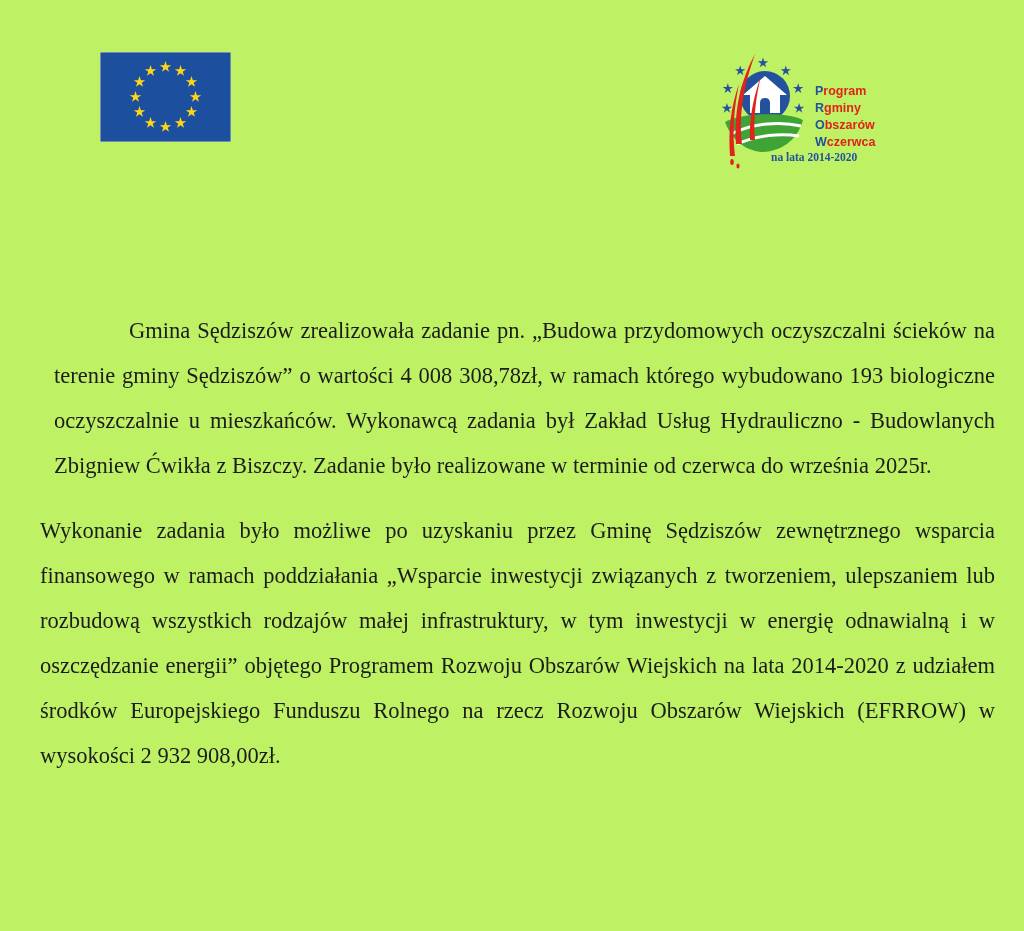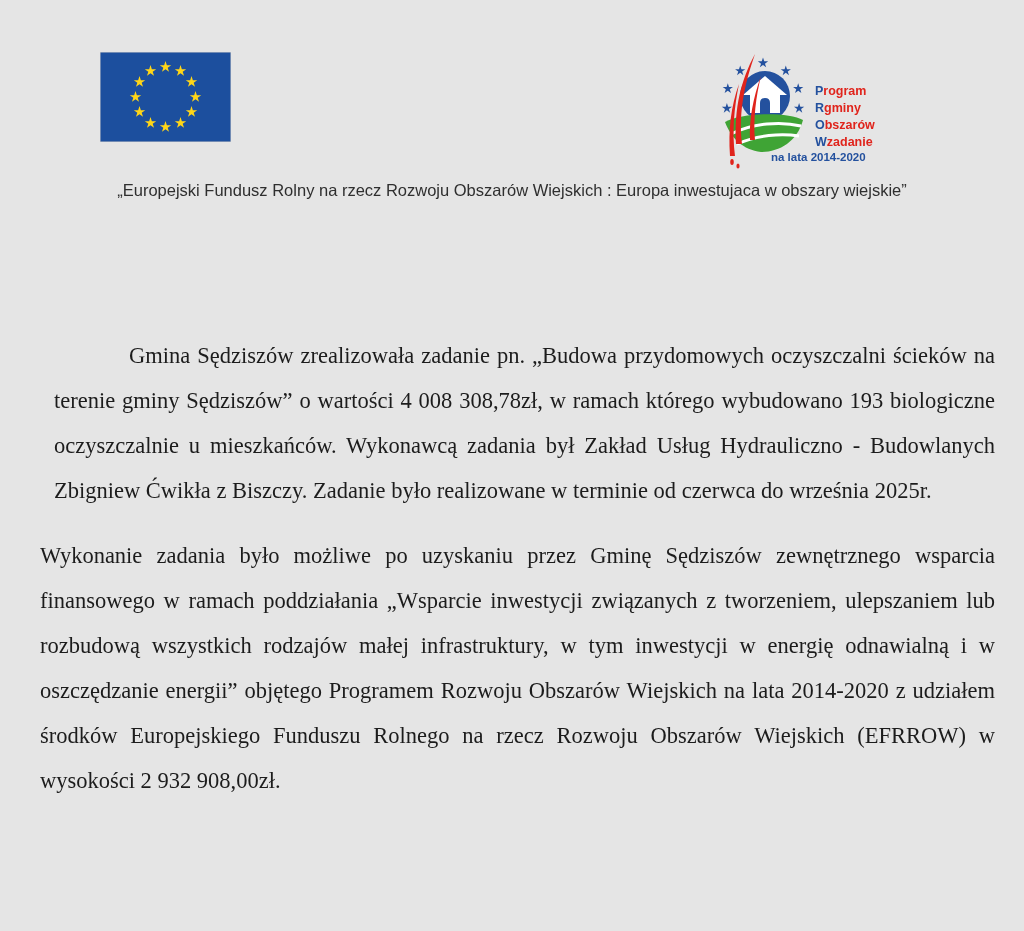--- a/index.html
+++ b/index.html
@@ -3,21 +3,21 @@
 <meta charset="utf-8">
 <style>
   html,body{margin:0;padding:0;}
   body{
     width:1024px;height:931px;
     background:#ffffff;
     font-family:"Liberation Serif",serif;
     color:#1c1c1c;
     overflow:hidden;
   }
-  .page{position:relative;width:1024px;height:931px;background:#e5e5e5;}
+  .page{position:relative;width:1024px;height:931px;background:#bef264;}
 
   
   header{position:relative;height:175px;}
   .eu-flag{
     position:absolute;left:100px;top:52px;width:131px;height:90px;
   }
   .eu-flag svg{display:block;}
   .prow-logo{
     position:absolute;left:703px;top:50px;width:210px;height:122px;
   }
@@ -25,21 +25,21 @@
   .prow-text{
     position:absolute;left:112px;top:33px;
     font-family:"Liberation Sans",sans-serif;
     font-size:12.5px;font-weight:bold;line-height:17px;
     white-space:nowrap;
   }
   .prow-line .cap{color:#24519e;}
   .prow-line .rest{color:#e0241c;}
   .prow-subtitle{
     position:absolute;left:68px;top:101px;
-    font-family:Liberation Sans, sans-serif;
+    font-family:Liberation Serif, serif;
     font-size:11.5px;font-weight:bold;color:#24519e;
     white-space:nowrap;
   }
 
   
   .caption{
     margin:6px 0 0 0;
     text-align:center;
     font-family:"Liberation Sans",sans-serif;
     font-size:16.5px;
@@ -112,27 +112,26 @@
         <path d="M52,4 C38,30 31,58 33,94 L39,94 C35,60 43,30 52,4 Z" fill="#e0241c"></path>
         <path d="M36,34 C28,56 25,80 27,106 L32,106 C29,82 31,58 36,34 Z" fill="#e0241c"></path>
         <path d="M58,26 C50,48 46,70 47,90 L52,90 C50,70 53,46 58,26 Z" fill="#e0241c"></path>
         <ellipse cx="29" cy="112" rx="1.8" ry="3" fill="#e0241c"></ellipse>
         <ellipse cx="35" cy="116" rx="1.6" ry="2.6" fill="#e0241c"></ellipse>
       </svg>
       <div class="prow-text">
         <div class="prow-line"><span class="cap">P</span><span class="rest">rogram</span></div>
         <div class="prow-line"><span class="cap">R</span><span class="rest">gminy</span></div>
         <div class="prow-line"><span class="cap">O</span><span class="rest">bszarów</span></div>
-        <div class="prow-line"><span class="cap">W</span><span class="rest">zadanie</span></div>
+        <div class="prow-line"><span class="cap">W</span><span class="rest">czerwca</span></div>
       </div>
       <div class="prow-subtitle">na lata 2014-2020</div>
     </div>
 
   </header>
 
-  <p class="caption">„Europejski Fundusz Rolny na rzecz Rozwoju Obszarów Wiejskich : Europa inwestujaca w obszary wiejskie”</p>
 
   <main>
     <p class="para indent">Gmina Sędziszów zrealizowała zadanie pn. „Budowa przydomowych oczyszczalni ścieków na terenie gminy Sędziszów” o wartości 4 008 308,78zł, w ramach którego wybudowano 193 biologiczne oczyszczalnie u mieszkańców. Wykonawcą zadania był Zakład Usług Hydrauliczno - Budowlanych Zbigniew Ćwikła z Biszczy.  Zadanie było realizowane w terminie od czerwca do września 2025r.</p>
     <p class="para">Wykonanie zadania było możliwe po uzyskaniu przez Gminę Sędziszów zewnętrznego wsparcia finansowego w ramach poddziałania „Wsparcie inwestycji związanych z tworzeniem, ulepszaniem lub rozbudową wszystkich rodzajów małej infrastruktury, w tym inwestycji w energię odnawialną i w oszczędzanie energii” objętego Programem Rozwoju Obszarów Wiejskich na lata 2014-2020 z udziałem środków Europejskiego Funduszu Rolnego na rzecz Rozwoju Obszarów Wiejskich (EFRROW) w wysokości 2 932 908,00zł.</p>
   </main>
 
 </div>
 
 </body></html>

